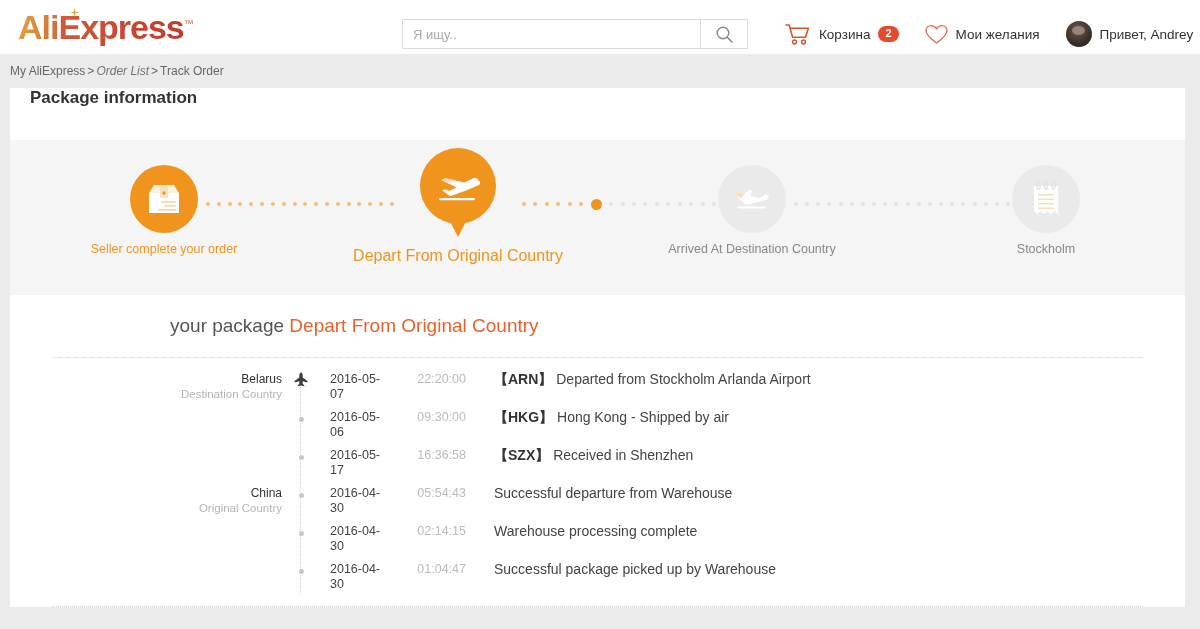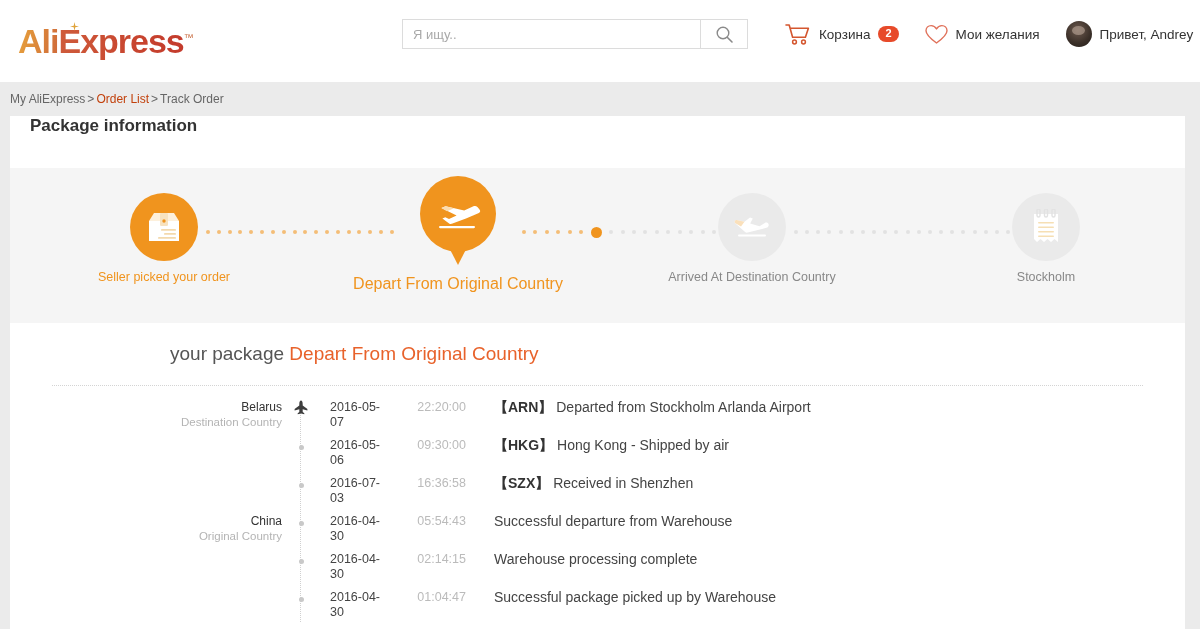--- a/index.html
+++ b/index.html
@@ -13,21 +13,21 @@
   body {
     font-family: "Liberation Sans", sans-serif;
     background: #ebebeb;
     color: #333;
     font-size: 13px;
     -webkit-font-smoothing: antialiased;
   }
 
   
   .header {
-    height: 82px;
+    height: 54px;
     background: #ffffff;
     display: flex;
     align-items: center;
     padding: 0 16px 0 18px;
     position: relative;
   }
 
   .logo {
     font-size: 34px;
     font-weight: bold;
@@ -148,21 +148,21 @@
   
   .crumb-band {
     height: 34px;
     background: #ebebeb;
     display: flex;
     align-items: center;
     padding-left: 10px;
     font-size: 12px;
     color: #666;
   }
-  .crumb-band a { color: #c2410c; text-decoration: none; cursor: pointer; }
+  .crumb-band a { color: #737373; text-decoration: none; cursor: pointer; font-style: italic; }
   .crumb-sep { margin: 0 2px; color: #666; }
 
   
   .panel {
     margin: 0 15px 0 10px;
     background: #fff;
     height: 515px;
   }
 
   .panel-title-bar {
@@ -506,21 +506,21 @@
               <path d="M3 11 H33 V31 H3 Z" fill="#fff"></path>
               <path d="M3 11 L8 3 H28 L33 11 Z" fill="#fdf0dc"></path>
               <rect x="14" y="3" width="8" height="13" rx="1.2" fill="#f7e2bf"></rect>
               <circle cx="18" cy="11" r="1.7" fill="#f0941e"></circle>
               <rect x="15" y="19" width="15" height="1.8" rx="0.9" fill="#f3d9ac"></rect>
               <rect x="18" y="23" width="12" height="1.8" rx="0.9" fill="#f3d9ac"></rect>
               <rect x="12" y="27" width="18" height="1.8" rx="0.9" fill="#f3d9ac"></rect>
             </svg>
           </div>
         </div>
-        <div class="step-label active-lbl">Seller picked your order</div>
+        <div class="step-label active-lbl">Seller complete your order</div>
       </div>
 
       <div class="step big" style="left:448px;">
         <div class="pin">
           <div class="pin-tail"></div>
           <div class="pin-body"></div>
           <svg width="50" height="38" viewBox="0 0 50 38">
             <path d="M4 27 L46 27 L46 29.5 L4 29.5 Z" fill="#fff" opacity="0"></path>
             <path d="M46.5 13.5 C47.6 14.6 47.3 16.3 45.9 16.9 L33 22.6 L18.8 27.8 C17.9 28.1 16.9 28 16.1 27.4 L9.4 22.6 L12.3 21.3 L16 22.9 L23.6 19.6 L8.4 12.1 L12.6 10.3 L31.2 14.4 L41 10.1 C43 9.2 45 11.2 46.5 13.5 Z" fill="#fff"></path>
             <path d="M8.4 12.1 L12.6 10.3 L21 12.2 L14 15.2 Z" fill="#fbdcb0"></path>
@@ -611,21 +611,21 @@
       </div>
 
       <div class="event-row">
         <div class="country-col">
           <div class="country-name"></div>
           <div class="country-sub"></div>
         </div>
         <div class="marker-col">
           <div class="marker-dot"></div>
         </div>
-        <div class="date-col">2016-07-03</div>
+        <div class="date-col">2016-05-17</div>
         <div class="time-col">16:36:58</div>
         <div class="desc-col">
           <span class="code">【SZX】</span>
           <span>Received in Shenzhen</span>
         </div>
       </div>
 
       <div class="event-row">
         <div class="country-col">
           <div class="country-name">China</div>

